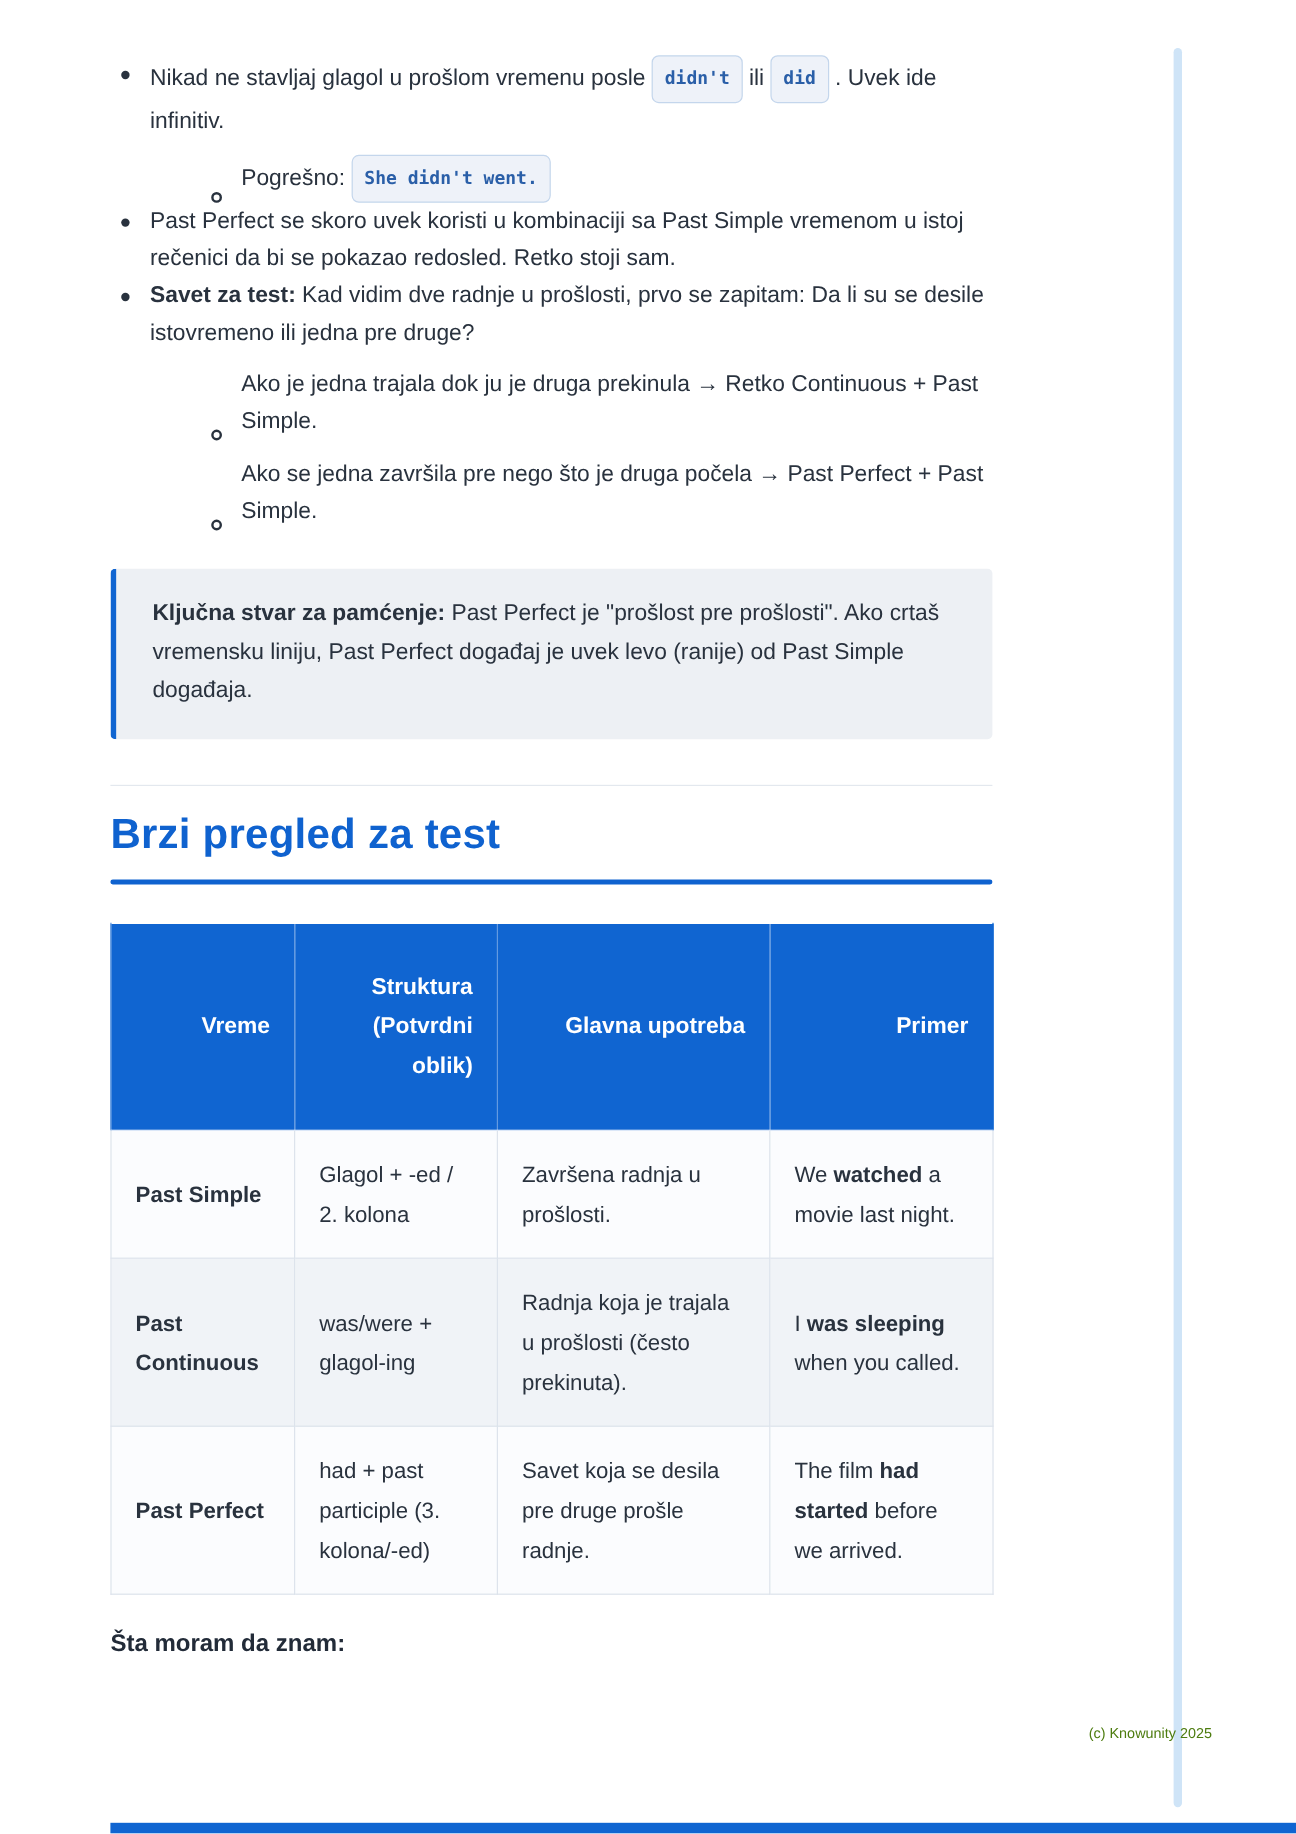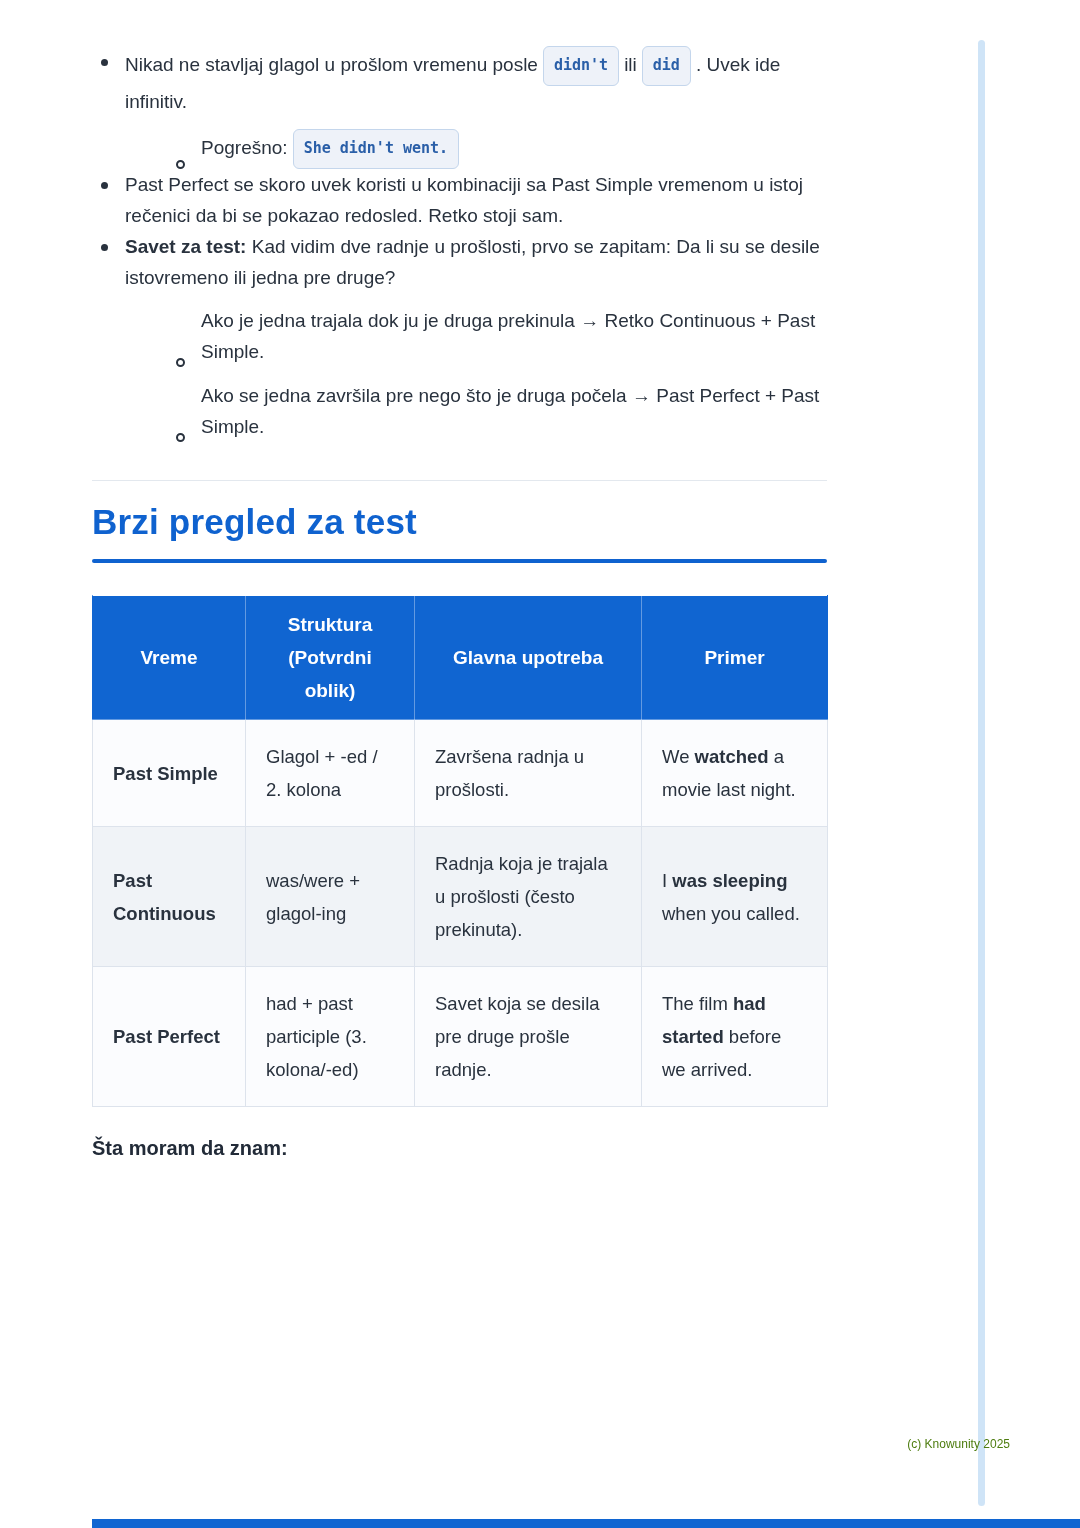--- a/index.html
+++ b/index.html
@@ -71,23 +71,23 @@
   table.summary {
     margin-top: 32px;
     width: 735px;
     border-collapse: collapse;
     table-layout: fixed;
   }
   table.summary th {
     background: #1065d1;
     color: #ffffff;
     font-size: 19px; font-weight: bold;
-    text-align: center;
+    text-align: right;
     vertical-align: middle;
-    padding: 12px 20px;
+    padding: 36px 20px;
     line-height: 33px;
     border: 1px solid rgba(255,255,255,0.35);
   }
   table.summary th:first-child { border-left: 1px solid #1065d1; }
   table.summary th:last-child { border-right: 1px solid #1065d1; }
   table.summary td {
     font-size: 18.5px;
     line-height: 33px;
     vertical-align: middle;
     padding: 20px 20px;
@@ -173,20 +173,23 @@
                   <span class="circ"></span>
                 </span>
               <div class="btext">Ako se jedna završila pre nego što je druga počela → Past Perfect + Past Simple.</div>
             </div>
           </div>
         </div>
       </div>
 
     </div>
 
+    <div class="callout">
+      <span class="bold">Ključna stvar za pamćenje:</span><span> Past Perfect je "prošlost pre prošlosti". Ako crtaš vremensku liniju, Past Perfect događaj je uvek levo (ranije) od Past Simple događaja.</span>
+    </div>
 
     <div class="divider"></div>
 
     <div class="h2">Brzi pregled za test</div>
     <div class="h2-bar"></div>
 
     <table class="summary">
       <colgroup>
         <col style="width:153px">
           <col style="width:169px">

